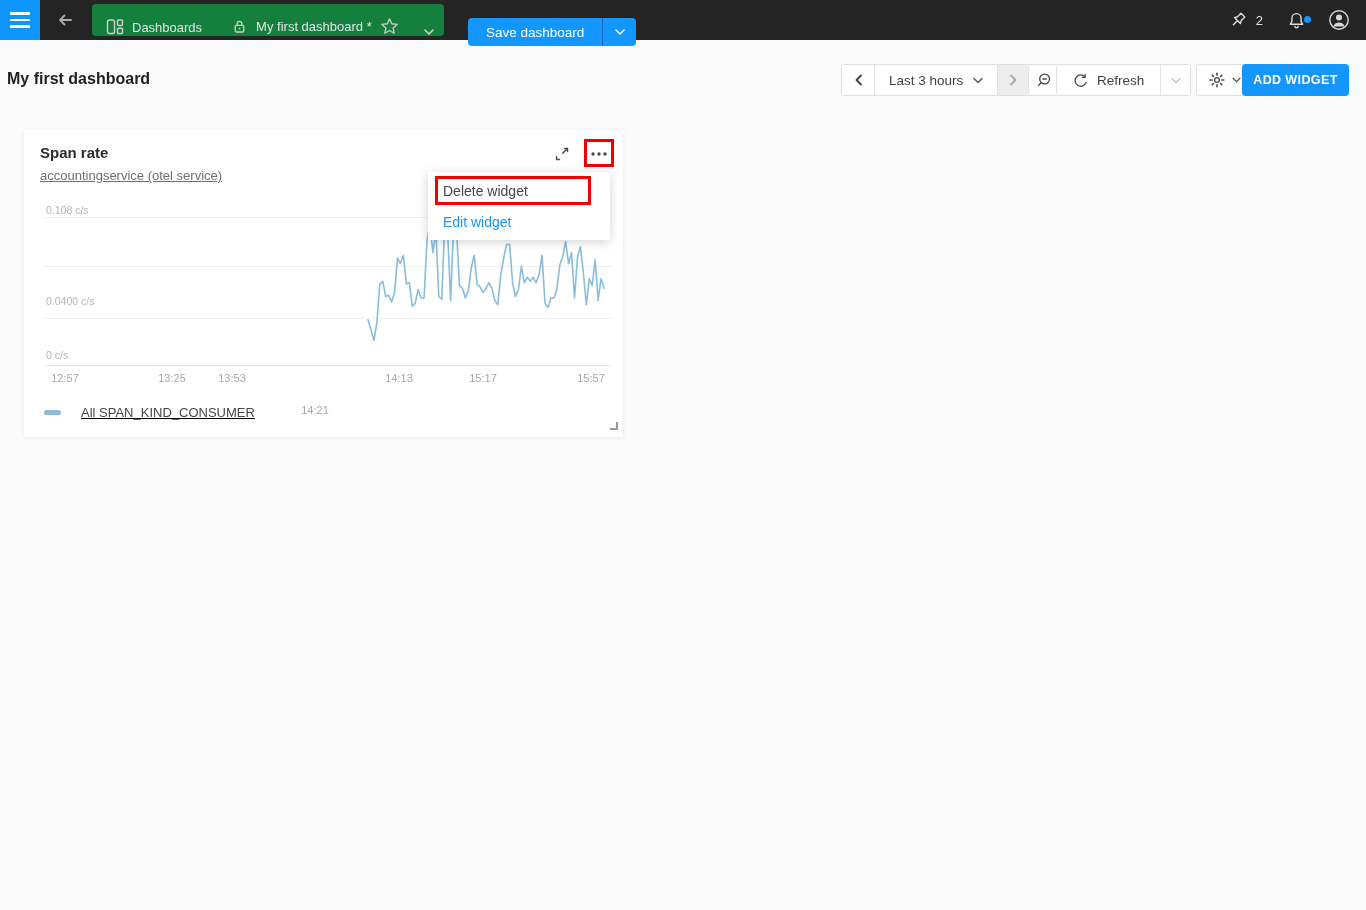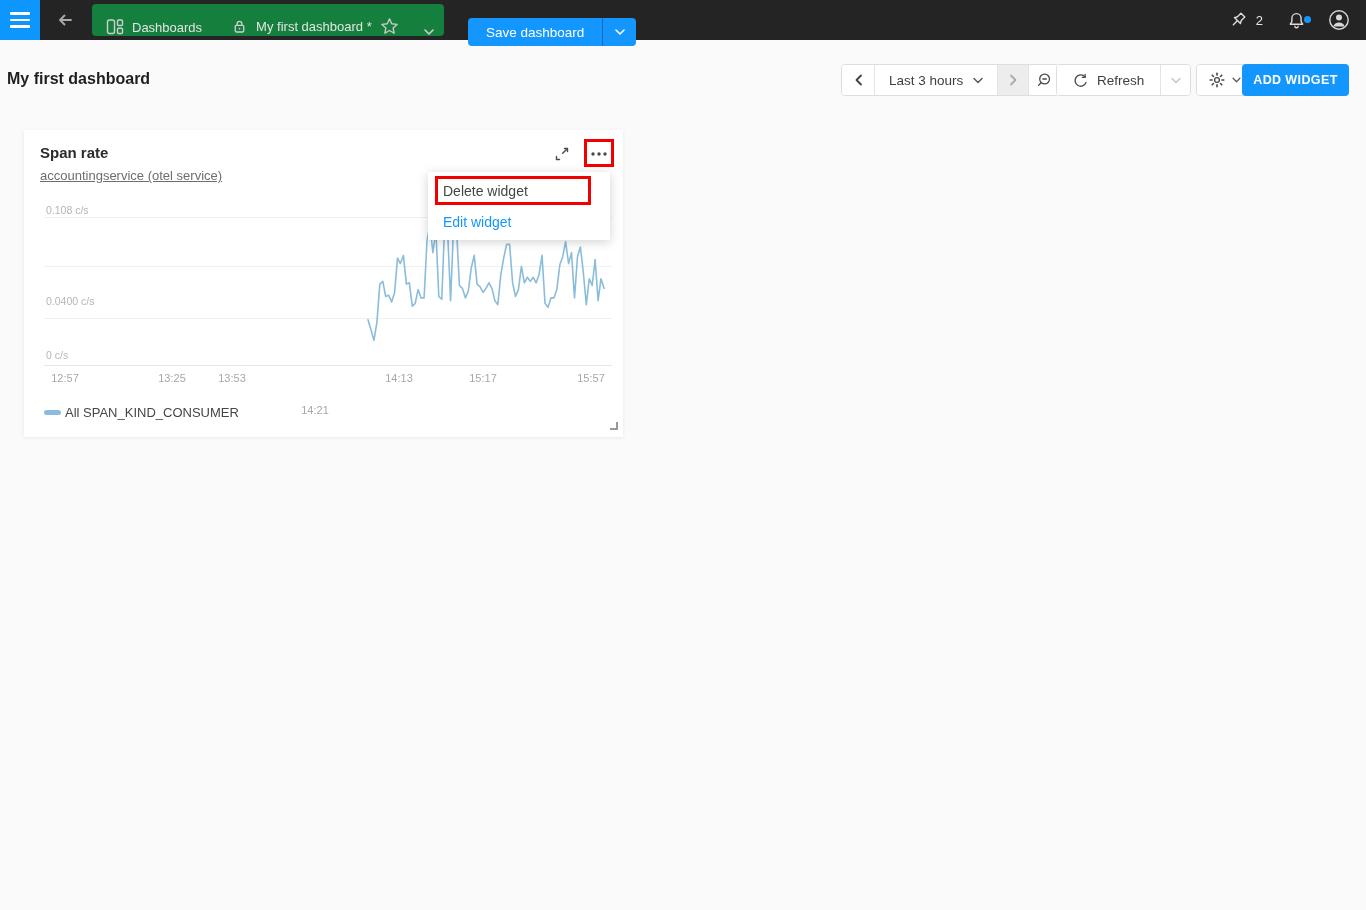--- a/index.html
+++ b/index.html
@@ -40,21 +40,21 @@
   .card { position:absolute; left:24px; top:130px; width:599px; height:307px; background:#fff; box-shadow:0 1px 4px rgba(0,0,0,0.07); z-index:1; }
   .card-title { position:absolute; left:16px; top:14px; font-size:15px; font-weight:bold; color:#2b2b2b; }
   .card-subtitle { position:absolute; left:16px; top:38px; font-size:13px; color:#6e6e6e; text-decoration:underline; cursor:pointer; }
   .expand-btn { position:absolute; left:527px; top:13px; width:22px; height:22px; display:flex; align-items:center; justify-content:center; cursor:pointer; }
   .ellipsis-btn { position:absolute; left:563px; top:12px; width:24px; height:24px; display:flex; align-items:center; justify-content:center; cursor:pointer; }
   .gridline { position:absolute; left:20px; width:568px; height:1px; background:#f0f0f0; }
   .gridline.base { background:#e6e6e6; }
   .ytick { position:absolute; left:22px; font-size:10.5px; color:#b5b5b5; }
   .xtick { position:absolute; top:242px; font-size:11px; color:#a8a8a8; transform:translateX(-50%); white-space:nowrap; }
   .chart-svg { position:absolute; left:0; top:0; }
-  .legend { position:absolute; left:20px; top:275px; display:flex; align-items:center; gap:4px; }
+  .legend { position:absolute; left:20px; top:275px; display:flex; align-items:center; gap:20px;text-decoration:underline; }
   .legend-dash { width:17px; height:5px; border-radius:2.5px; }
   .legend-label { font-size:13px; color:#454646; }
   .resize-handle { position:absolute; right:5px; bottom:7px; width:8px; height:8px; border-right:2px solid #999; border-bottom:2px solid #999; cursor:nwse-resize; }
 
   
   .ctx-menu { position:absolute; left:428px; top:172px; width:182px; background:#fff; box-shadow:0 2px 10px rgba(0,0,0,0.18); z-index:5; padding:3px 0; }
   .ctx-item { height:31px; display:flex; align-items:center; padding-left:15px; font-size:14px; color:#454646; cursor:pointer; }
   .ctx-item.active { color:#1496ff; }
 
   

